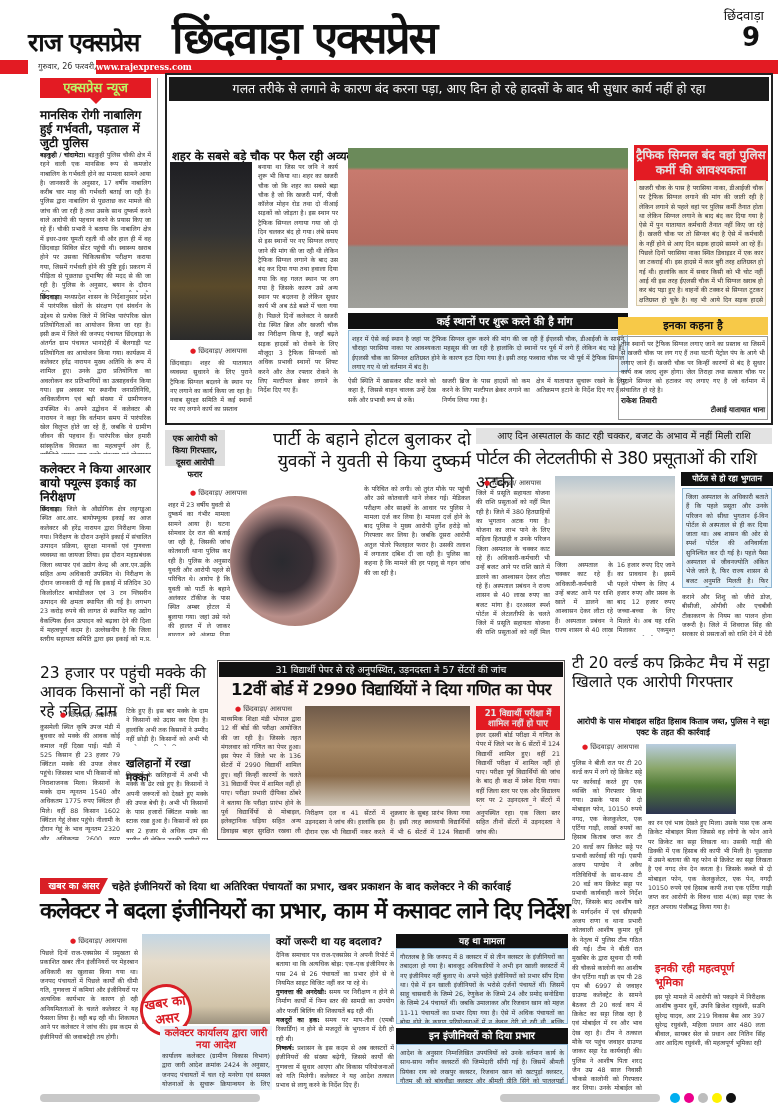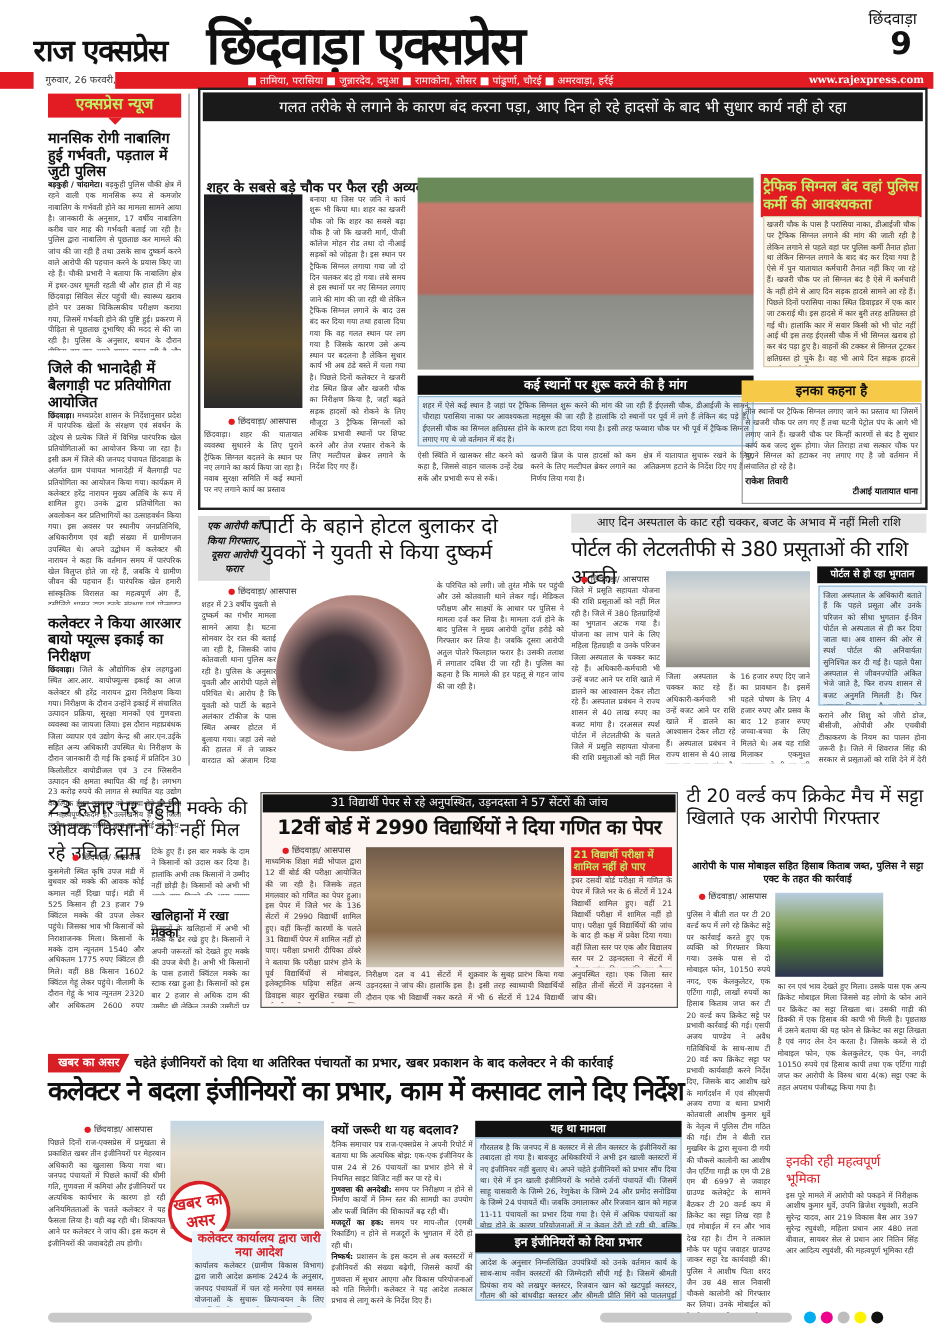--- a/index.html
+++ b/index.html
@@ -32,52 +32,50 @@
   .photo-night { background: linear-gradient(180deg,#1e1e22 0%,#333 40%,#5a4a2a 70%,#2b2b2b 100%); }
   .photo-wall { background: linear-gradient(180deg,#6b8a5a 0%,#6b8a5a 12%,#c87a6e 14%,#b36a5e 60%,#8d8d88 62%,#a0a09b 100%); }
   .photo-hosp { background: linear-gradient(180deg,#b8c6cf 0%,#dcdcd8 25%,#c9c4b8 70%,#8f8d86 100%); }
   .photo-girl { background: radial-gradient(circle at 40% 50%,#2a2a2f 0%,#3a3036 30%,#b98f8a 55%,#8c5a48 100%); border-radius: 50%; }
   .photo-exam { background: linear-gradient(180deg,#6f5a4a 0%,#a58662 40%,#8a6b4a 70%,#cfc6b8 100%); }
   .photo-stad { background: linear-gradient(180deg,#b9cde0 0%,#8aa66a 35%,#4f7a36 60%,#2e3552 100%); }
   .photo-office { background: linear-gradient(180deg,#c3d6e4 0%,#e6dccb 30%,#d2c4a9 80%,#9b917e 100%); }
   .caption { font-size: 7px; color:#333; }
   .caption:before { content:"● "; color:#e31b23; }
 
-  .red-head-box { background:#e31b23; color:#bef264; font-weight:bold; font-size:12px; line-height:15px; padding:3px 2px; }
+  .red-head-box { background:#e31b23; color:#e5e5e5; font-weight:bold; text-align:center; font-size:12px; line-height:15px; padding:3px 2px; }
   .yellow-head { background:#f7c948; font-weight:bold; text-align:center; font-size:11px; height:18px; line-height:18px; }
   .blue-box { background:#e4f1fa; border:1px solid #8fb7d4; padding:3px; }
   .dark-bar { background:#111; color:#fff; font-weight:bold; text-align:center; }
   .grey-strip { background:#e3e3e3; text-align:center; font-size:10.5px; }
   .grey-label { background:#ddd; font-size:8px; font-weight:bold; text-align:center; line-height:12px; padding:3px; }
   .reg-dots { display:flex; gap:4px; align-items:center; }
   .dot { width:10px; height:10px; border-radius:50%; }
   .khabar-badge { border-radius: 50%; border: 3px solid #d91f26; color:#d91f26; font-weight:bold; font-size:13px; text-align:center; line-height:16px; background:#fff; transform: rotate(-8deg); }
 </style>
 </head>
 <body>
 
 <div class="abs hd-left-title">राज एक्सप्रेस</div>
 <div class="abs hd-main-title">छिंदवाड़ा एक्सप्रेस</div>
 <div class="abs hd-city">छिंदवाड़ा</div>
 <div class="abs hd-page">9</div>
 <div class="abs red-bar date-strip"></div>
 <div class="abs date-text">गुरुवार, 26 फरवरी, 2026</div>
 <div class="abs red-bar loc-strip">
-  <span class="locs">■ तामिया, परासिया ■ जुन्नारदेव, दमुआ ■ रामाकोना, सौसर ■ पांढुर्णा, चौरई ■ अमरवाड़ा, हर्रई</span>
   <span class="web">www.rajexpress.com</span>
 </div>
 
 <div class="abs col-left" style="padding-right:6px;">
   <div class="express-label">एक्सप्रेस न्यूज</div>
   <div>
     <div class="h-side" style="margin-top:10px;">मानसिक रोगी नाबालिग हुई गर्भवती, पड़ताल में जुटी पुलिस</div>
     <div class="body-txt" style="height:142px;overflow:hidden;"><b>बड़कुही / चांदामेटा।</b> <span>बड़कुही पुलिस चौकी क्षेत्र में रहने वाली एक मानसिक रूप से कमजोर नाबालिग के गर्भवती होने का मामला सामने आया है। जानकारी के अनुसार, 17 वर्षीय नाबालिग करीब चार माह की गर्भवती बताई जा रही है। पुलिस द्वारा नाबालिग से पूछताछ कर मामले की जांच की जा रही है तथा उसके साथ दुष्कर्म करने वाले आरोपी की पहचान करने के प्रयास किए जा रहे हैं। चौकी प्रभारी ने बताया कि नाबालिग क्षेत्र में इधर-उधर घूमती रहती थी और हाल ही में वह छिंदवाड़ा सिविल सेंटर पहुंची थी। स्वास्थ्य खराब होने पर उसका चिकित्सकीय परीक्षण कराया गया, जिसमें गर्भवती होने की पुष्टि हुई। प्रकरण में पीड़िता से पूछताछ दुभाषिए की मदद से की जा रही है। पुलिस के अनुसार, बयान के दौरान पीड़िता बार-बार अपने बयान बदल रही है और मानसिक स्थिति के कारण पूछताछ में कठिनाई आ रही है। बताया जा रहा है कि नाबालिग के परिवार के कुछ अन्य सदस्य भी मानसिक रूप से अस्वस्थ हैं। पुलिस का कहना है कि मामले की गंभीरता को देखते हुए सभी पहलुओं की जांच की जा रही है और जल्द ही आरोपी की पहचान कर उसके विरुद्ध प्रकरण दर्ज कर विधिसम्मत कार्रवाई की जाएगी।</span></div>
   </div>
   <div>
-    <div class="h-side">जिले की भानादेही में बैलगाड़ी पट प्रतियोगिता आयोजित</div>
     <div class="body-txt" style="height:162px;overflow:hidden;"><b>छिंदवाड़ा।</b> <span>मध्यप्रदेश शासन के निर्देशानुसार प्रदेश में पारंपरिक खेलों के संरक्षण एवं संवर्धन के उद्देश्य से प्रत्येक जिले में विभिन्न पारंपरिक खेल प्रतियोगिताओं का आयोजन किया जा रहा है। इसी क्रम में जिले की जनपद पंचायत छिंदवाड़ा के अंतर्गत ग्राम पंचायत भानादेही में बैलगाड़ी पट प्रतियोगिता का आयोजन किया गया। कार्यक्रम में कलेक्टर हरेंद्र नारायन मुख्य अतिथि के रूप में शामिल हुए। उनके द्वारा प्रतियोगिता का अवलोकन कर प्रतिभागियों का उत्साहवर्धन किया गया। इस अवसर पर स्थानीय जनप्रतिनिधि, अधिकारीगण एवं बड़ी संख्या में ग्रामीणजन उपस्थित थे। अपने उद्बोधन में कलेक्टर श्री नारायन ने कहा कि वर्तमान समय में पारंपरिक खेल विलुप्त होते जा रहे हैं, जबकि ये ग्रामीण जीवन की पहचान हैं। पारंपरिक खेल हमारी सांस्कृतिक विरासत का महत्वपूर्ण अंग हैं, इसीलिये शासन द्वारा इनके संरक्षण एवं प्रोत्साहन के लिए सतत प्रयास किए जा रहे हैं। कलेक्टर श्री नारायन द्वारा प्रतियोगिता में सहभागिता करने वाले सभी प्रतिभागियों की सराहना की गई तथा उनके उत्साह एवं खेल भावना की सराहना की गई।</span></div>
   </div>
   <div>
     <div class="h-side">कलेक्टर ने किया आरआर बायो फ्यूल्स इकाई का निरीक्षण</div>
     <div class="body-txt" style="height:140px;overflow:hidden;"><b>छिंदवाड़ा।</b> <span>जिले के औद्योगिक क्षेत्र लहगडुआ स्थित आर.आर. बायोफ्यूल्स इकाई का आज कलेक्टर श्री हरेंद्र नारायन द्वारा निरीक्षण किया गया। निरीक्षण के दौरान उन्होंने इकाई में संचालित उत्पादन प्रक्रिया, सुरक्षा मानकों एवं गुणवत्ता व्यवस्था का जायजा लिया। इस दौरान महाप्रबंधक जिला व्यापार एवं उद्योग केन्द्र श्री आर.एन.उईके सहित अन्य अधिकारी उपस्थित थे। निरीक्षण के दौरान जानकारी दी गई कि इकाई में प्रतिदिन 30 किलोलीटर बायोडीजल एवं 3 टन ग्लिसरीन उत्पादन की क्षमता स्थापित की गई है। लगभग 23 करोड़ रुपये की लागत से स्थापित यह उद्योग वैकल्पिक ईंधन उत्पादन को बढ़ावा देने की दिशा में महत्वपूर्ण कदम है। उल्लेखनीय है कि जिला स्तरीय सहायता समिति द्वारा इस इकाई को म.प्र. एमएसएमई प्रोत्साहन योजना 2025 के अंतर्गत उद्योग विकास अनुदान हेतु अनुशंसित किया गया है।</span></div>
   </div>
 </div>
 
 <div class="abs main-box">
   <div class="black-kicker">गलत तरीके से लगाने के कारण बंद करना पड़ा, आए दिन हो रहे हादसों के बाद भी सुधार कार्य नहीं हो रहा</div>
@@ -95,22 +93,22 @@
 <div class="abs body-txt" style="left:536px;top:376px;width:92px;height:44px;overflow:hidden;">क्षेत्र में यातायात सुचारू रखने के लिए, अतिक्रमण हटाने के निर्देश दिए गए हैं।</div>
 <div class="abs red-head-box" style="left:634px;top:145px;width:134px;">ट्रैफिक सिग्नल बंद वहां पुलिस कर्मी की आवश्यकता</div>
 <div class="abs body-txt" style="left:636px;top:180px;width:130px;height:126px;overflow:hidden;background:#fdf6e8;border:1px solid #d7c9a8;padding:2px;">खजरी चौक के पास है परासिया नाका, डीआईजी चौक पर ट्रैफिक सिग्नल लगाने की मांग की जाती रही है लेकिन लगाने से पहले वहां पर पुलिस कर्मी तैनात होता था लेकिन सिग्नल लगाने के बाद बंद कर दिया गया है ऐसे में पुन यातायात कर्मचारी तैनात नहीं किए जा रहे हैं। खजरी चौक पर तो सिग्नल बंद है ऐसे में कर्मचारी के नहीं होने से आए दिन सड़क हादसे सामने आ रहे हैं। पिछले दिनों परासिया नाका स्थित डिवाइडर में एक कार जा टकराई थी। इस हादसे में कार बुरी तरह क्षतिग्रस्त हो गई थी। हालांकि कार में सवार किसी को भी चोट नहीं आई थी इस तरह ईएलसी चौक में भी सिग्नल खराब हो कर बंद पड़ा हुए है। वाहनों की टक्कर से सिग्नल टूटकर क्षतिग्रस्त हो चुके है। वह भी आये दिन सड़क हादसे सामने आ रहे है।</div>
 <div class="abs yellow-head" style="left:618px;top:317px;width:150px;">इनका कहना है</div>
 <div class="abs" style="left:618px;top:336px;width:150px;height:84px;border:1px solid #999;padding:2px;">
   <div class="body-txt" style="height:56px;overflow:hidden;">तीन स्थानों पर ट्रैफिक सिग्नल लगाए जाने का प्रस्ताव था जिसमें से खजरी चौक पर लग गए हैं तथा घटनी पेट्रोल पंप के आगे भी लगाए जाने हैं। खजरी चौक पर किन्हीं कारणों से बंद है सुधार कार्य कब जल्द शुरू होगा। जेल तिराहा तथा सत्कार चौक पर पुराने सिग्नल को हटाकर नए लगाए गए है जो वर्तमान में संचालित हो रहे है।</div>
   <div style="text-align:left;font-size:7.5px;font-weight:bold;">राकेश तिवारी</div>
   <div style="text-align:right;font-size:7px;font-weight:bold;">टीआई यातायात थाना</div>
 </div>
 
-<div class="abs grey-label" style="left:165px;top:430px;width:60px;height:54px;font-style:italic;">एक आरोपी को किया गिरफ्तार, दूसरा आरोपी फरार</div>
-<div class="abs" style="left:217px;top:428px;width:240px;font-size:17.5px;line-height:22px;">पार्टी के बहाने होटल बुलाकर दो युवकों ने युवती से किया दुष्कर्म</div>
+<div class="abs grey-label" style="left:165px;top:430px;width:60px;height:36px;">एक आरोपी को किया गिरफ्तार, दूसरा आरोपी फरार</div>
+<div class="abs" style="left:231px;top:428px;width:240px;font-size:17.5px;line-height:22px;text-align:right;">पार्टी के बहाने होटल बुलाकर दो युवकों ने युवती से किया दुष्कर्म</div>
 <div class="abs caption" style="left:190px;top:488px;">छिंदवाड़ा/ आसपास</div>
 <div class="abs photo photo-girl" style="left:230px;top:496px;width:130px;height:130px;"></div>
 <div class="abs body-txt" style="left:168px;top:500px;width:62px;height:136px;overflow:hidden;">शहर में 23 वर्षीय युवती से दुष्कर्म का गंभीर मामला सामने आया है। घटना सोमवार देर रात की बताई जा रही है, जिसकी जांच कोतवाली थाना पुलिस कर रही है। पुलिस के अनुसार युवती और आरोपी पहले से परिचित थे। आरोप है कि युवती को पार्टी के बहाने अलंकार टॉकीज के पास स्थित अम्बर होटल में बुलाया गया। जहां उसे नशे की हालत में ले जाकर वारदात को अंजाम दिया गया। अत्यधिक नशे की स्थिति के कारण तत्काल बयान दर्ज नहीं हो सका और युवती को प्राथमिक इलाज के लिए जिला अस्पताल ले जाया गया।</div>
 <div class="abs body-txt" style="left:364px;top:484px;width:106px;height:152px;overflow:hidden;">के परिचित को लगी। जो तुरंत मौके पर पहुंची और उसे कोतवाली थाने लेकर गई। मेडिकल परीक्षण और साक्ष्यों के आधार पर पुलिस ने मामला दर्ज कर लिया है। मामला दर्ज होने के बाद पुलिस ने मुख्य आरोपी दुर्गेश हरोड़े को गिरफ्तार कर लिया है। जबकि दूसरा आरोपी अतुल पोतरे फिलहाल फरार है। उसकी तलाश में लगातार दबिश दी जा रही है। पुलिस का कहना है कि मामले की हर पहलू से गहन जांच की जा रही है।</div>
 
 <div class="abs grey-strip" style="left:476px;top:428px;width:296px;height:16px;line-height:16px;font-size:9.5px;">आए दिन अस्पताल के काट रही चक्कर, बजट के अभाव में नहीं मिली राशि</div>
 <div class="abs" style="left:476px;top:446px;width:296px;font-size:17px;font-weight:normal;line-height:24px;letter-spacing:-0.5px;">पोर्टल की लेटलतीफी से 380 प्रसूताओं की राशि अटकी</div>
 <div class="abs caption" style="left:484px;top:478px;">छिंदवाड़ा/ आसपास</div>
 <div class="abs body-txt" style="left:476px;top:488px;width:74px;height:148px;overflow:hidden;">जिले में प्रसूति सहायता योजना की राशि प्रसूताओं को नहीं मिल रही है। जिले में 380 हितग्राहियों का भुगतान अटक गया है। योजना का लाभ पाने के लिए महिला हितग्राही व उनके परिजन जिला अस्पताल के चक्कर काट रहे हैं। अधिकारी-कर्मचारी भी उन्हें बजट आने पर राशि खाते में डालने का आश्वासन देकर लौटा रहे हैं। अस्पताल प्रबंधन ने राज्य शासन से 40 लाख रुपए का बजट मांगा है। दरअसल स्पर्श पोर्टल में लेटलतीफी के चलते जिले में प्रसूति सहायता योजना की राशि प्रसूताओं को नहीं मिल रही है।</div>
 <div class="abs photo photo-hosp" style="left:480px;top:475px;width:0;height:0;"></div>
@@ -147,21 +145,21 @@
 <div class="abs red-head-box" style="left:476px;top:706px;width:84px;font-size:8.5px;line-height:10px;padding:2px;">21 विद्यार्थी परीक्षा में शामिल नहीं हो पाए</div>
 <div class="abs body-txt" style="left:476px;top:730px;width:84px;height:76px;overflow:hidden;">इधर दसवीं बोर्ड परीक्षा में गणित के पेपर में जिले भर के 6 सेंटरों में 124 विद्यार्थी शामिल हुए। वहीं 21 विद्यार्थी परीक्षा में शामिल नहीं हो पाए। परीक्षा पूर्व विद्यार्थियों की जांच के बाद ही कक्ष में प्रवेश दिया गया। वहीं जिला स्तर पर एक और विद्यालय स्तर पर 2 उड़नदस्ता ने सेंटरों में औचक जांच की। हालांकि इस दौरान कोई भी नकल प्रकरण नहीं बना।</div>
 <div class="abs body-txt" style="left:476px;top:808px;width:84px;height:28px;overflow:hidden;">अनुपस्थित रहा। एक जिला स्तर सहित तीनों सेंटरों में उड़नदस्ता ने जांच की।</div>
 
 <div class="abs" style="left:572px;top:654px;width:200px;font-size:15.5px;line-height:19px;">टी 20 वर्ल्ड कप क्रिकेट मैच में सट्टा खिलाते एक आरोपी गिरफ्तार</div>
 <div class="abs" style="left:574px;top:716px;width:198px;font-size:8px;font-weight:bold;text-align:center;line-height:11px;">आरोपी के पास मोबाइल सहित हिसाब किताब जब्त, पुलिस ने सट्टा एक्ट के तहत की कार्रवाई</div>
 <div class="abs caption" style="left:582px;top:742px;">छिंदवाड़ा/ आसपास</div>
 <div class="abs photo photo-stad" style="left:646px;top:744px;width:90px;height:70px;"></div>
 <div class="abs body-txt" style="left:572px;top:758px;width:70px;height:340px;overflow:hidden;">पुलिस ने बीती रात पर टी 20 वर्ल्ड कप में लगे रहे क्रिकेट सट्टे पर कार्रवाई करते हुए एक व्यक्ति को गिरफ्तार किया गया। उसके पास से दो मोबाइल फोन, 10150 रुपये नगद, एक केलकुलेटर, एक एर्टिगा गाड़ी, लाखों रुपयों का हिसाब किताब जप्त कर टी 20 वर्ल्ड कप क्रिकेट सट्टे पर प्रभावी कार्रवाई की गई। एसपी अजय पाण्डेय ने अवैध गतिविधियों के साथ-साथ टी 20 वर्ड कप क्रिकेट सट्टा पर प्रभावी कार्यवाही करने निर्देश दिए, जिसके बाद आशीष खरे के मार्गदर्शन में एवं सीएसपी अजय राणा व थाना प्रभारी कोतवाली आशीष कुमार धुर्वे के नेतृत्व में पुलिस टीम गठित की गई। टीम ने बीती रात मुखबिर के द्वारा सूचना दी गयी की चौकसे कालोनी का आशीष जैन एर्टिगा गाड़ी क्र एम पी 28 एम बी 6997 से जवाहर ग्राउण्ड कलेक्ट्रेट के सामने बैठकर टी 20 वर्ल्ड कप में क्रिकेट का सट्टा लिख रहा है एवं मोबाईल में रन और भाव देख रहा है। टीम ने तत्काल मौके पर पहुंच जवाहर ग्राउण्ड जाकर सट्टा रेड कार्यवाही की। पुलिस ने आशीष पिता शरद जैन उम्र 48 साल निवासी चौकसे कालोनी को गिरफ्तार कर लिया। उनके मोबाईल को देखने पर वह टी 20 वर्ल्ड कप में इंग्लैंड विरुद्ध पाकिस्तान के मैच का क्रिकेट लाइन गुरु एप से क्रिकेट के सट्टा</div>
 <div class="abs body-txt" style="left:648px;top:818px;width:124px;height:140px;overflow:hidden;">का रन एवं भाव देखते हुए मिला। उसके पास एक अन्य क्रिकेट मोबाइल मिला जिससे वह लोगो के फोन आने पर क्रिकेट का सट्टा लिखता था। उसकी गाड़ी की डिक्की में एक हिसाब की कापी भी मिली है। पूछताछ में उसने बताया की यह फोन से क्रिकेट का सट्टा लिखता है एवं नगद लेन देन करता है। जिसके कब्जे से दो मोबाइल फोन, एक केलकुलेटर, एक पेन, नगदी 10150 रुपये एवं हिसाब कापी तथा एक एर्टिगा गाड़ी जप्त कर आरोपी के विरुध धारा 4(क) सट्टा एक्ट के तहत अपराध पंजीबद्ध किया गया है।</div>
-<div class="abs" style="left:655px;top:962px;width:110px;font-size:11px;font-weight:normal;color:#d91f26;line-height:14px;">इनकी रही महत्वपूर्ण भूमिका</div>
+<div class="abs" style="left:655px;top:962px;width:110px;font-size:11px;font-weight:bold;color:#d91f26;line-height:14px;">इनकी रही महत्वपूर्ण भूमिका</div>
 <div class="abs body-txt" style="left:655px;top:992px;width:110px;height:90px;overflow:hidden;">इस पूरे मामले में आरोपी को पकड़ने में निरीक्षक आशीष कुमार धुर्वे, उपनि ब्रिजेश रघुवंशी, सउनि सुरेन्द्र यादव, आर 219 विकास बैस आर 397 सुरेन्द्र रघुवंशी, महिला प्रधान आर 480 लता बीवाल, सायबर सेल से प्रधान आर नितिन सिंह आर आदित्य रघुवंशी, की महत्वपूर्ण भूमिका रही</div>
 
 <div class="abs" style="left:40px;top:878px;width:68px;height:16px;background:#d91f26;color:#fff;font-size:9.5px;line-height:16px;text-align:center;font-weight:bold;clip-path:polygon(0 0,100% 0,88% 100%,0 100%);">खबर का असर</div>
 <div class="abs" style="left:112px;top:878px;width:460px;font-size:10.5px;font-weight:bold;line-height:16px;">चहेते इंजीनियरों को दिया था अतिरिक्त पंचायतों का प्रभार, खबर प्रकाशन के बाद कलेक्टर ने की कार्रवाई</div>
 <div class="abs" style="left:40px;top:896px;width:540px;font-size:22px;font-weight:bold;line-height:30px;letter-spacing:-1px;">कलेक्टर ने बदला इंजीनियरों का प्रभार, काम में कसावट लाने दिए निर्देश</div>
 <div class="abs caption" style="left:70px;top:936px;">छिंदवाड़ा/ आसपास</div>
 <div class="abs body-txt" style="left:40px;top:948px;width:98px;height:146px;overflow:hidden;">पिछले दिनों राज-एक्सप्रेस में प्रमुखता से प्रकाशित खबर तीन इंजीनियरों पर मेहरबान अधिकारी का खुलासा किया गया था। जनपद पंचायतों में पिछले कार्यों की धीमी गति, गुणवत्ता में कमियां और इंजीनियरों पर अत्यधिक कार्यभार के कारण हो रही अनियमितताओं के चलते कलेक्टर ने यह फैसला लिया है। वही बढ़ रही थी। शिकायत आने पर कलेक्टर ने जांच की। इस कदम से इंजीनियरों की जवाबदेही तय होगी।</div>
 <div class="abs photo photo-office" style="left:142px;top:934px;width:128px;height:90px;"></div>
 <div class="abs khabar-badge" style="left:140px;top:984px;width:52px;height:52px;padding-top:8px;">खबर का असर</div>
 <div class="abs" style="left:160px;top:1026px;width:112px;background:#e9f3fb;padding:1px 2px;">

